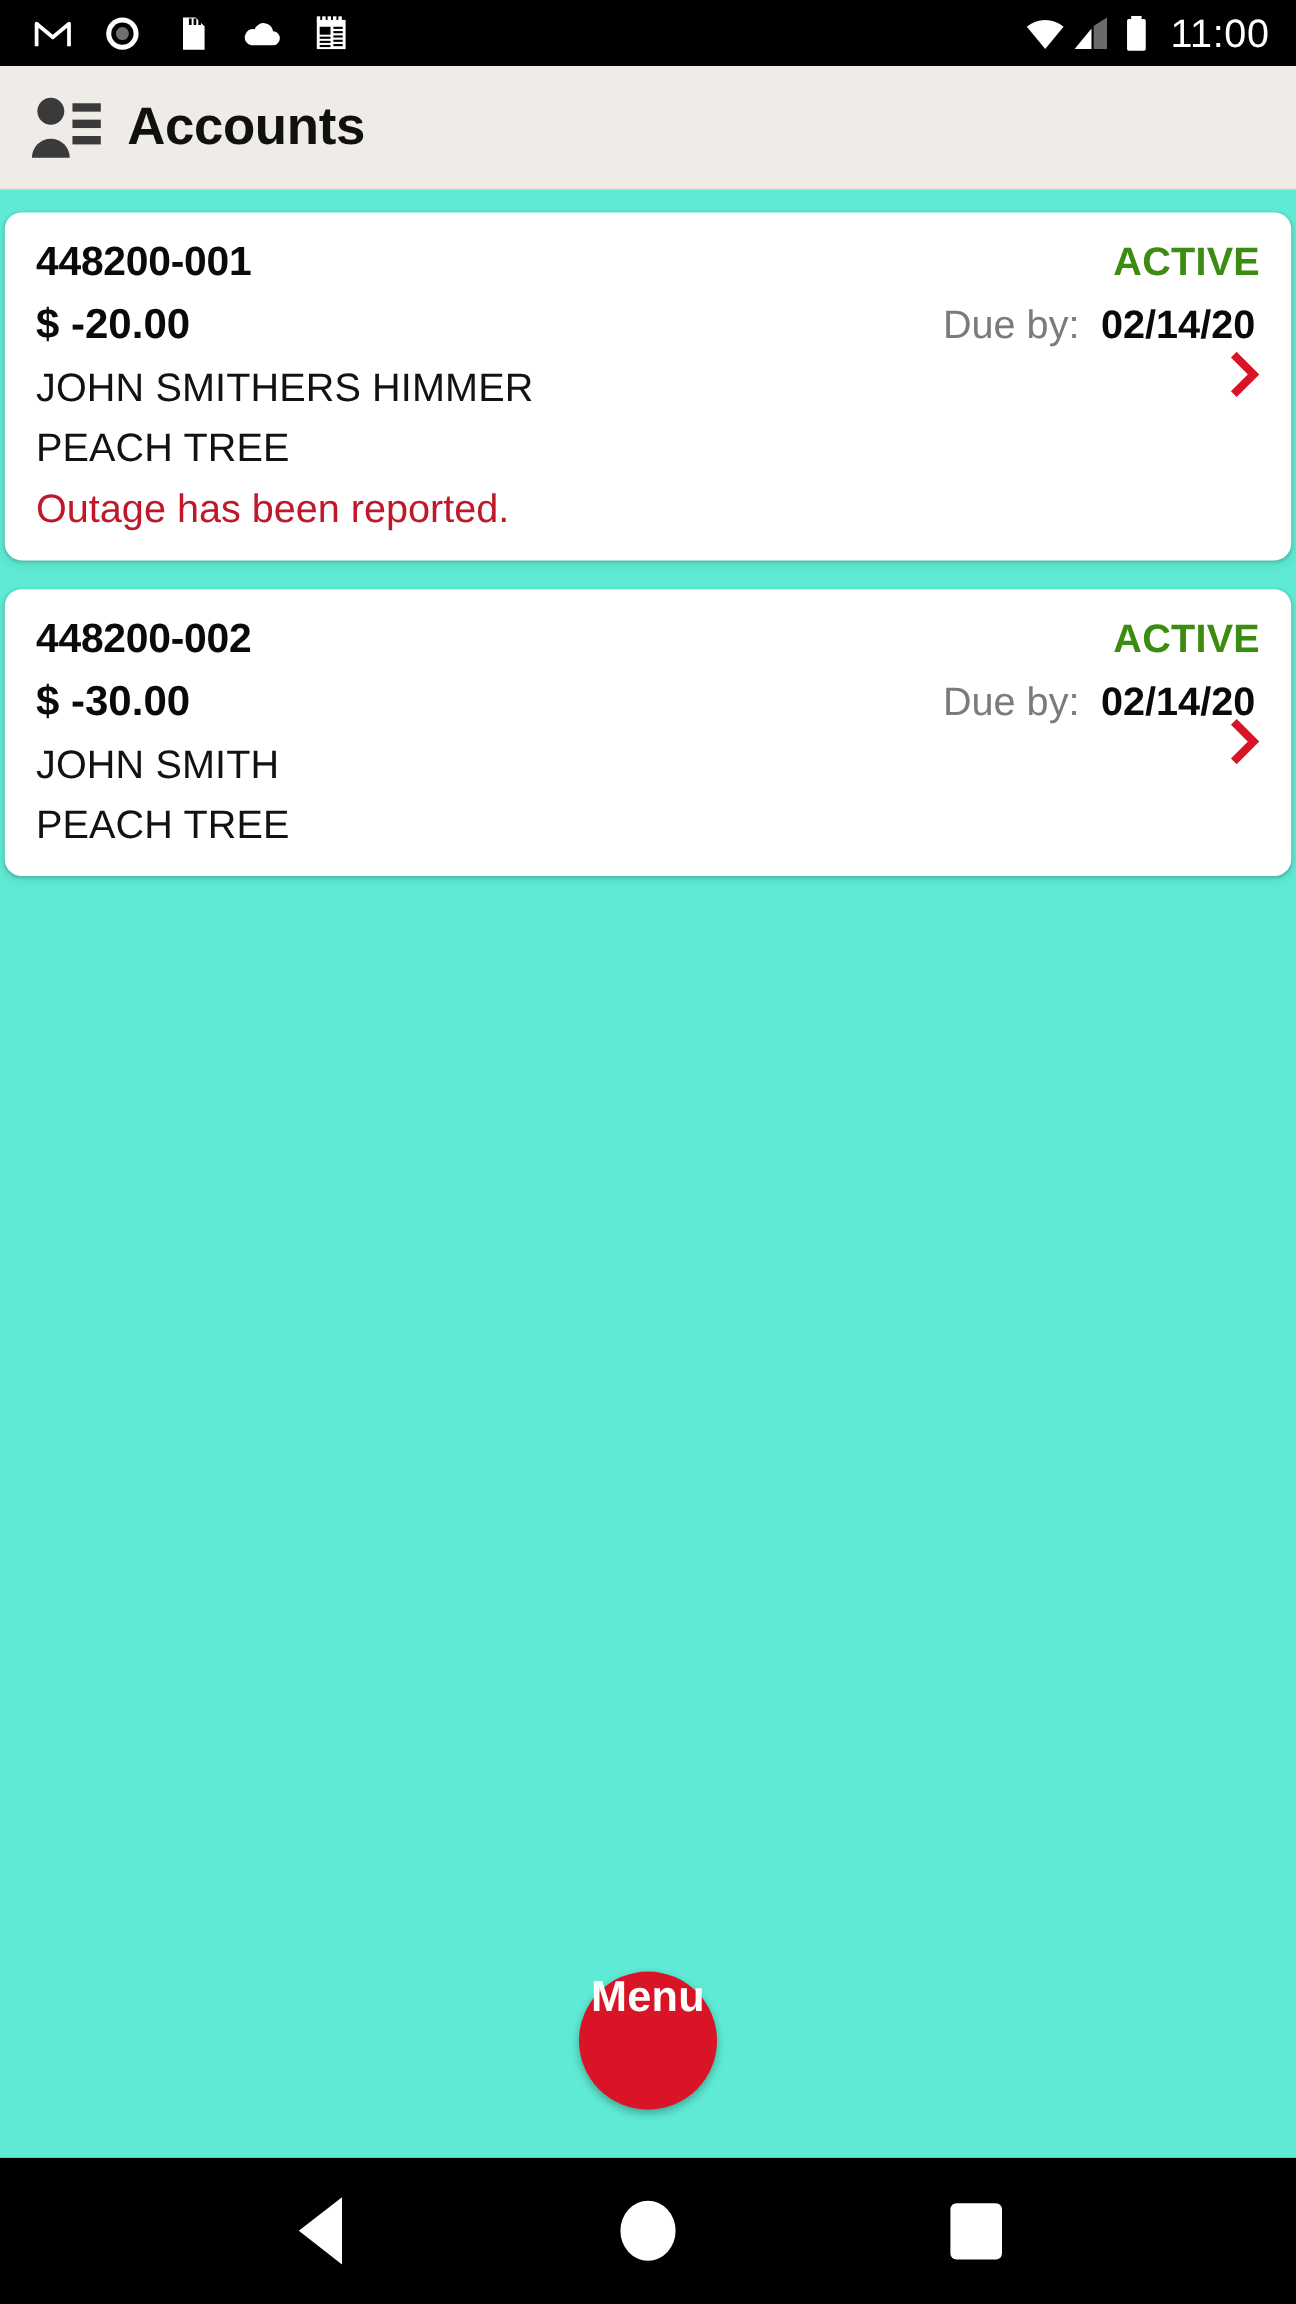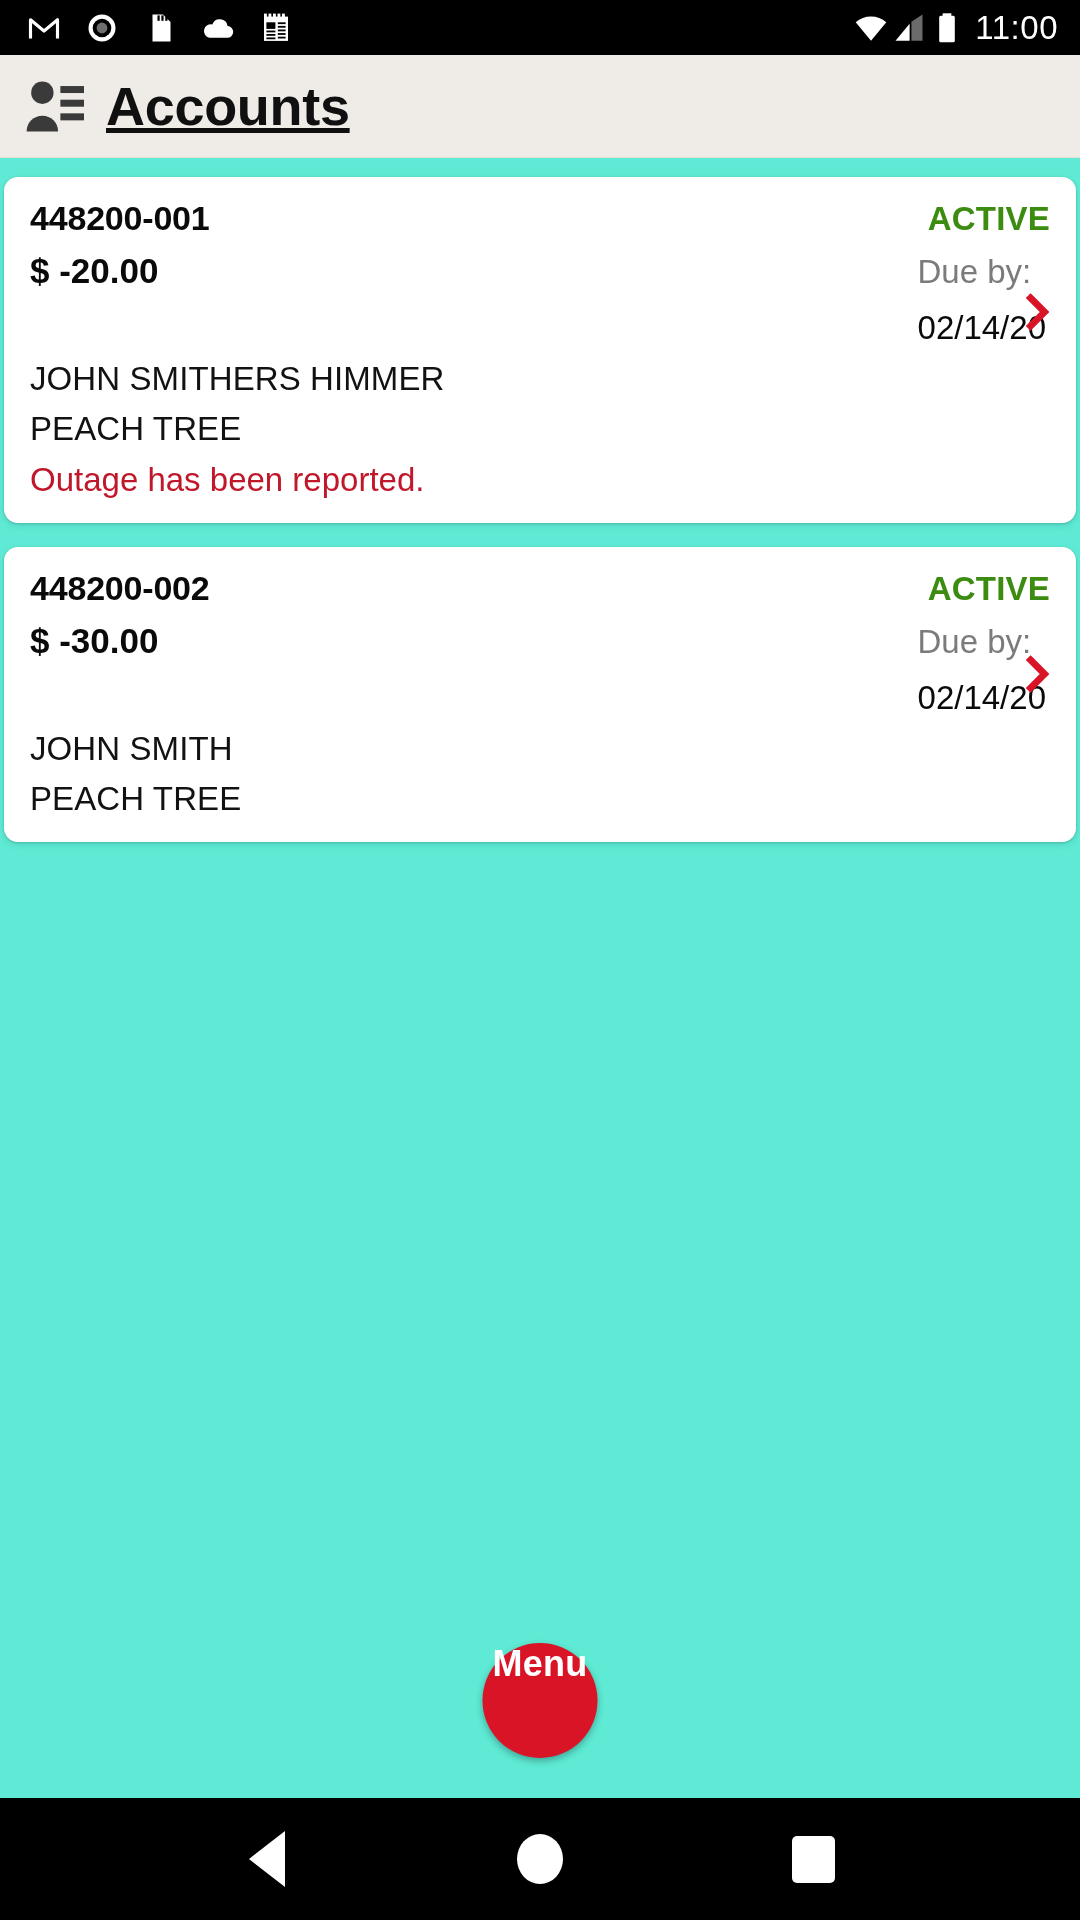--- a/index.html
+++ b/index.html
@@ -21,39 +21,39 @@
   .sb-icon { width:36px; height:36px; display:block; }
   .sb-clock { font-size:33px; font-weight:400; letter-spacing:.5px; margin-left:8px; line-height:1; }
 
   
   .app-header {
     flex:0 0 103px; background:#efece7;
     display:flex; align-items:center; padding:0 24px;
     border-bottom:1px solid #e2ded8;
   }
   .header-icon { width:64px; height:56px; flex:0 0 64px; margin-right:18px; }
-  .header-title { font-size:54px; font-weight:700; color:#101010; letter-spacing:-.3px;text-decoration:underline; }
+  .header-title { font-size:44px; font-weight:700; color:#101010; letter-spacing:-.3px; }
 
   
   .list-area { flex:1 1 auto; position:relative; background:#5eead4; padding-top:19px; overflow:hidden; }
 
   .card {
     background:#fff; margin:0 4px 24px 4px;
     border-radius:14px;
     box-shadow:0 1px 3px rgba(0,0,0,.18), 0 3px 9px rgba(0,0,0,.07);
     position:relative;
     padding:22px 26px 24px 26px;
   }
   .card-row { display:flex; align-items:baseline; }
   .acct-num { font-size:34px; font-weight:700; color:#0a0a0a; letter-spacing:-.2px; }
   .status { margin-left:auto; font-size:33px; font-weight:700; letter-spacing:.2px; }
   .amount { font-size:35px; font-weight:700; color:#0a0a0a; }
-  .due-wrap { margin-left:auto; display:flex; align-items:baseline; gap:18px; padding-right:4px;flex-direction:column; }
+  .due-wrap { margin-left:auto; display:flex; align-items:baseline; gap:18px; padding-right:4px; }
   .due-label { font-size:33px; color:#7b7b7b; font-weight:400; }
-  .due-date { font-size:33px; color:#0a0a0a; font-weight:400; }
+  .due-date { font-size:33px; color:#0a0a0a; font-weight:700; }
   .cust-name, .cust-addr {
     font-size:33px; color:#121212; font-weight:400; letter-spacing:.1px;
   }
   .r1 { margin-bottom:13px; }
   .r2 { margin-bottom:13px; }
   .r3 { margin-bottom:12px; }
   .r4 { margin-bottom:0; }
   .outage { font-size:33px; font-weight:400; margin-top:13px; }
   .chevron {
     position:absolute; right:22px; width:30px; height:46px;

